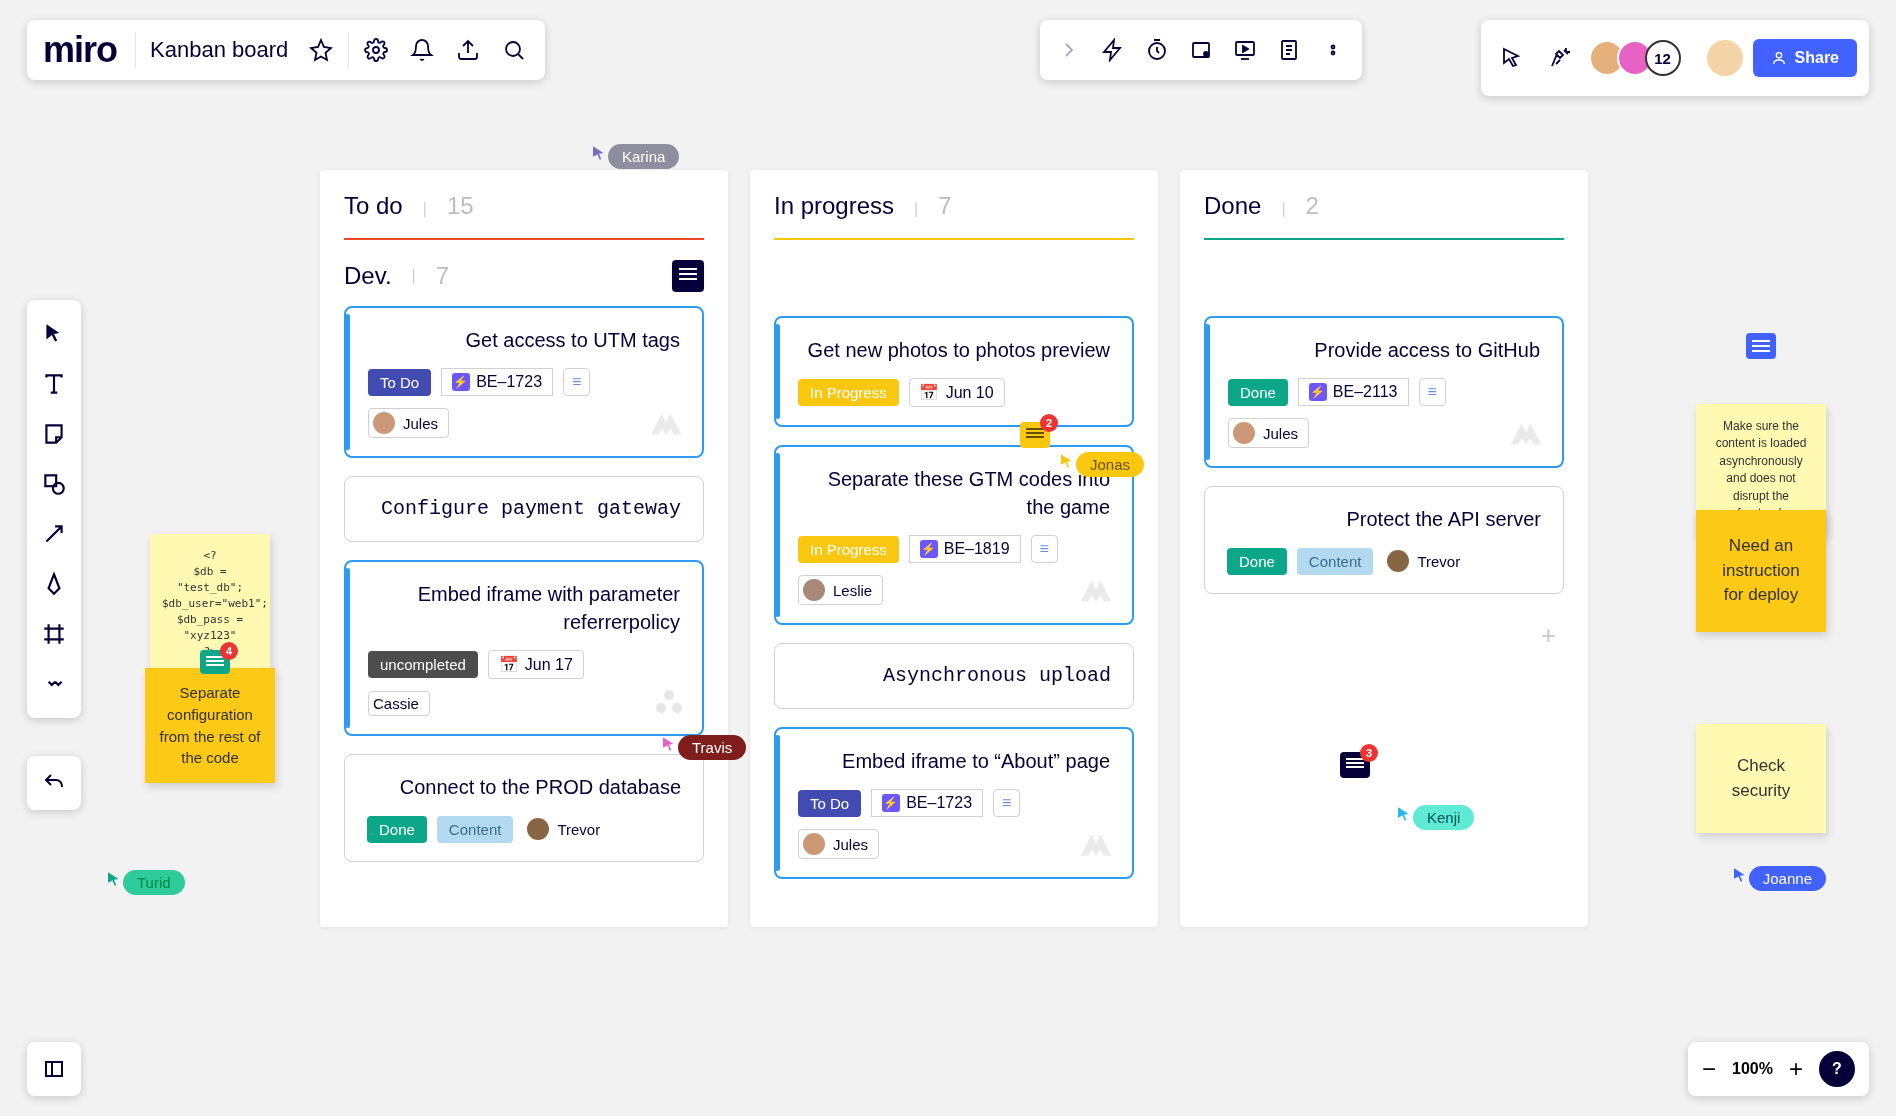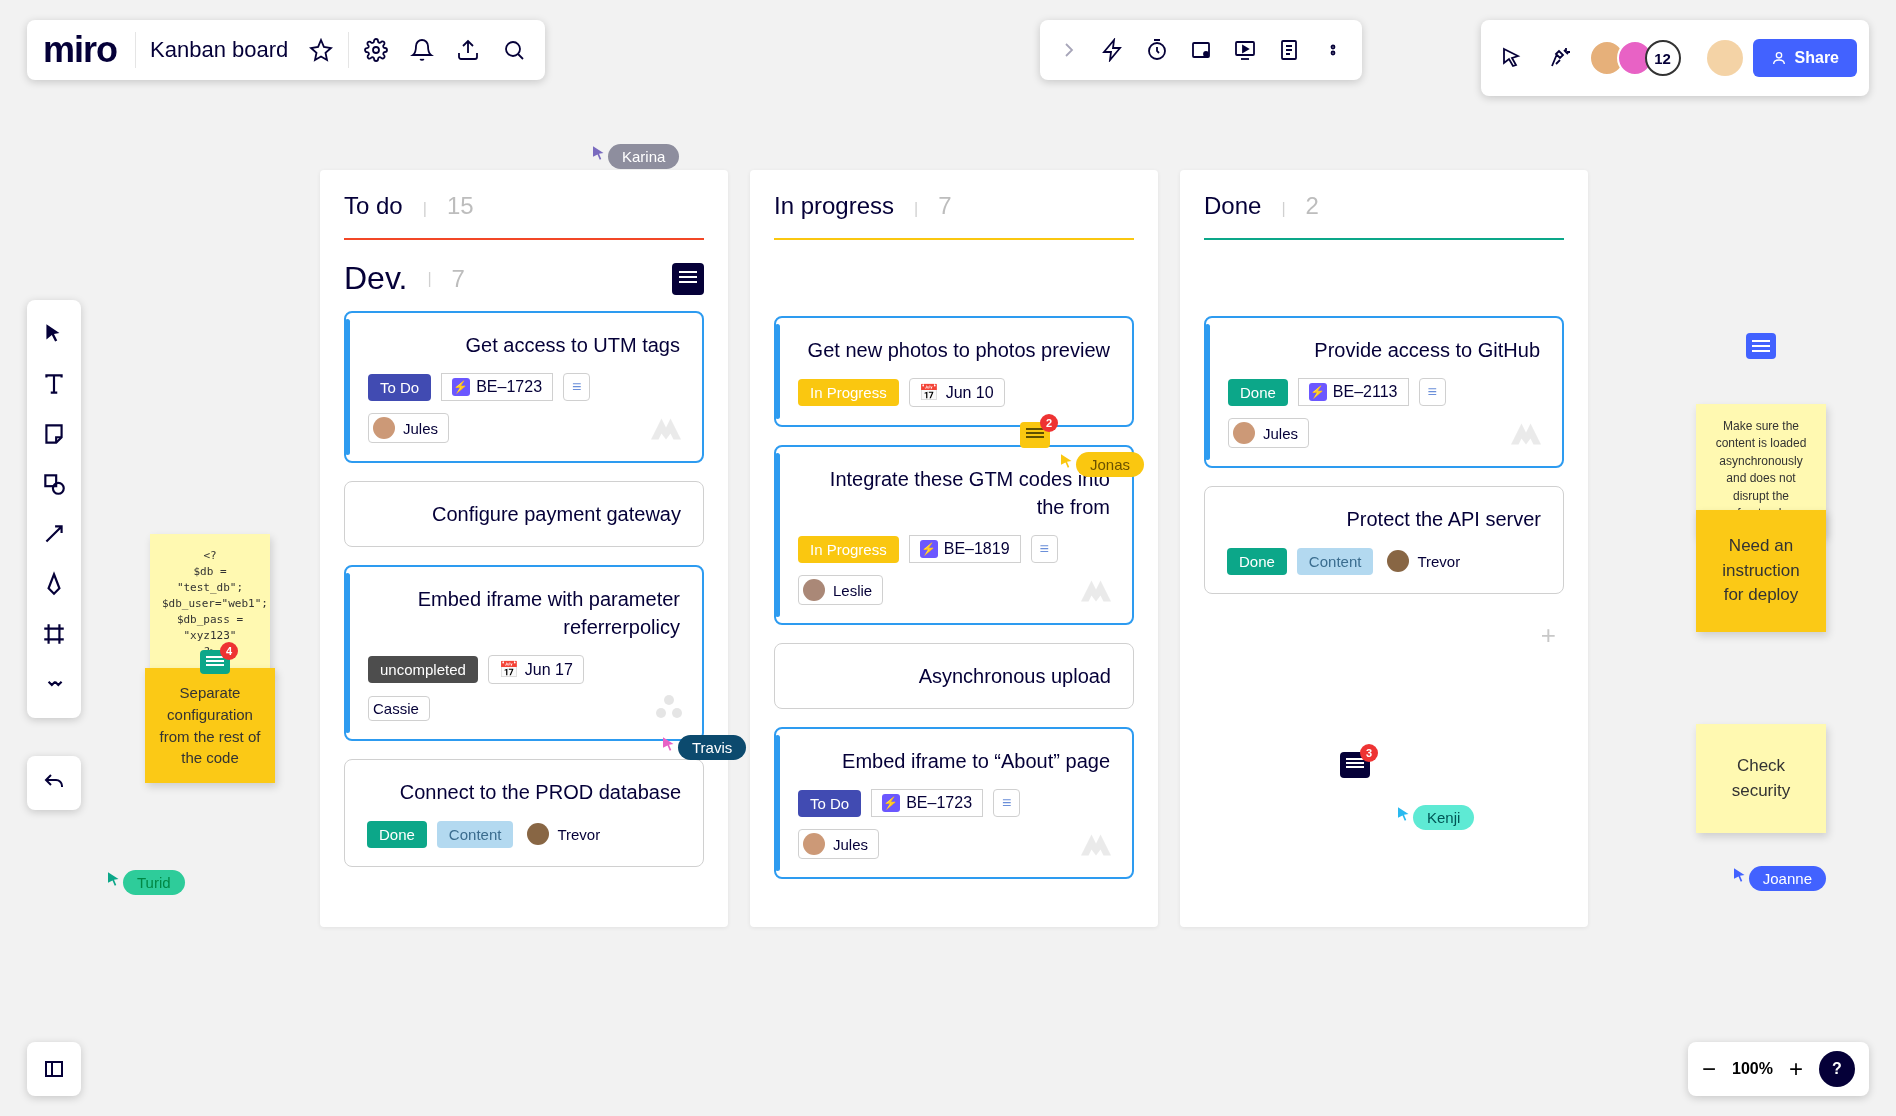--- a/index.html
+++ b/index.html
@@ -34,29 +34,29 @@
 .bottom-right { position: absolute; bottom: 20px; right: 27px; background: #fff; border-radius: 8px; height: 54px; display:flex; align-items:center; padding: 0 14px; gap: 16px; box-shadow: 0 2px 8px rgba(0,0,0,0.18);}
 .help-btn { width: 36px; height: 36px; border-radius: 50%; background: #050038; color:#fff; display:flex; align-items:center; justify-content:center; font-weight:700;}
 
 
 .kanban { position: absolute; top: 170px; left: 320px; display: flex; gap: 22px; text-align: right; }
 .column { background: #fff; width: 408px; border-radius: 4px; padding: 22px 24px 30px; box-shadow: 0 1px 4px rgba(0,0,0,0.07); }
 .col-header { display: flex; align-items: baseline; gap: 20px; padding-bottom: 18px; border-bottom: 2px solid; }
 .col-title { font-size: 24px; color: #050038; }
 .col-count { font-size: 24px; color: #bdbdbd; }
 .subheader { display: flex; align-items: center; padding: 20px 0 14px; gap: 20px;}
-.sub-title { font-size: 32px; color: #050038; }
+.sub-title { font-size: 24px; color: #050038; }
 .comment-box-icon { width: 32px; height: 32px; background: #050038; border-radius: 4px; margin-left: auto; position:relative;}
 .comment-box-icon::after { content:''; position:absolute; bottom:-6px; left:8px; border:6px solid transparent; border-top-color:#050038;}
 
 .card { border: 1px solid #d0d0d0; border-radius: 8px; padding: 18px 22px; margin-bottom: 18px; position: relative; }
 .card.selected { border: 2px solid #2d9bf0; }
 .card.selected.left-bar::before, .card.left-bar::before { content:''; position:absolute; left:-1px; top:6px; bottom:6px; width:5px; background:#2d9bf0; border-radius: 3px;}
 .card-title { font-size: 20px; color: #050038; margin-bottom: 14px; line-height: 1.4;}
-.card-title.nomargin { margin-bottom: 0; }
+.card-title.nomargin { margin-bottom: 0; font-family: Liberation Mono, monospace; }
 .tags-row { display: flex; align-items: center; gap: 10px; flex-wrap: wrap; margin-bottom: 12px;}
 .tag { padding: 5px 12px; border-radius: 4px; font-size: 15px; font-weight: 500;}
 .tag-todo { background: #414bb2; color:#fff; }
 .tag-inprogress { background: #fac710; color:#fff; }
 .tag-done { background: #0ca789; color:#fff; }
 .tag-uncompleted { background: #4d4d4d; color:#fff; }
 .tag-content { background: #b3d9f0; color:#3b6d8f; }
 .tag-code { border:1px solid #d0d0d0; background:#fff; color:#050038; display:inline-flex; align-items:center; gap:6px; padding: 4px 10px;}
 .tag-code .bolt { width:18px; height:18px; background:#6b57ff; border-radius:3px; display:inline-flex; align-items:center; justify-content:center; color:#fff; font-size:12px;}
 .tag-date { border:1px solid #d0d0d0; background:#fff; color:#050038; display:inline-flex; align-items:center; gap:6px; padding: 4px 10px; border-radius:4px;}
@@ -349,21 +349,21 @@
 
     <div class="card selected left-bar">
       <div class="card-title">Get new photos to photos preview</div>
       <div class="tags-row" style="margin-bottom:0">
         <span class="tag tag-inprogress">In Progress</span>
         <span class="tag-date">📅 <span>Jun 10</span></span>
       </div>
     </div>
 
     <div class="card selected left-bar">
-      <div class="card-title">Integrate these GTM codes into the from</div>
+      <div class="card-title">Separate these GTM codes into the game</div>
       <div class="tags-row">
         <span class="tag tag-inprogress">In Progress</span>
         <span class="tag-code">
             <span class="bolt">⚡</span>
             <span>BE–1819</span>
           </span>
         <span class="tag-pill">≡</span>
       </div>
       <div class="assignee-row">
         <span class="assignee">
@@ -478,21 +478,21 @@
 <div class="cursor" style="top:144px; left:590px;">
   <svg viewBox="0 0 24 24" fill="#7a6bbf">
       <path d="M4 3l14 9-6 1 3 7-2 1-3-7-6 3z"></path>
     </svg>
   <span class="cursor-label" style="background:#8e8e9e">Karina</span>
 </div>
 <div class="cursor" style="top:735px; left:660px;">
   <svg viewBox="0 0 24 24" fill="#e862c5">
       <path d="M4 3l14 9-6 1 3 7-2 1-3-7-6 3z"></path>
     </svg>
-  <span class="cursor-label" style="background:#0c4a6e">Travis</span>
+  <span class="cursor-label" style="background:#7f1d1d">Travis</span>
 </div>
 <div class="cursor" style="top:870px; left:105px;">
   <svg viewBox="0 0 24 24" fill="#0ca789">
       <path d="M4 3l14 9-6 1 3 7-2 1-3-7-6 3z"></path>
     </svg>
   <span class="cursor-label" style="background:#2ecc9a; color:#084">Turid</span>
 </div>
 <div class="cursor" style="top:452px; left:1058px;">
   <svg viewBox="0 0 24 24" fill="#fac710">
       <path d="M4 3l14 9-6 1 3 7-2 1-3-7-6 3z"></path>

